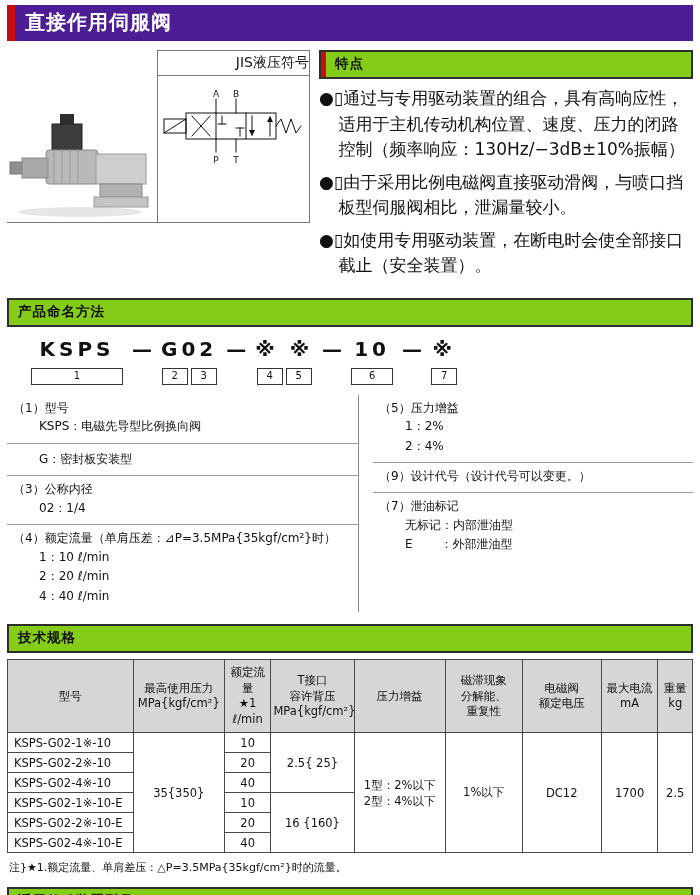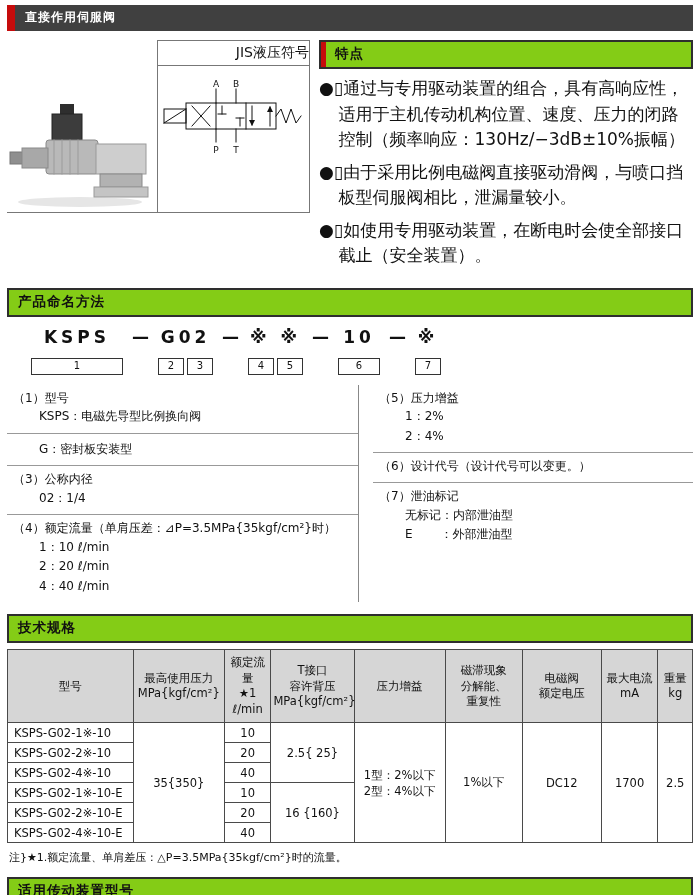--- a/index.html
+++ b/index.html
@@ -4,21 +4,21 @@
 <style>
   * { box-sizing: border-box; }
   html, body { margin: 0; padding: 0; }
   body {
     width: 700px; min-height: 895px; background: #ffffff; color: #111;
     font-family: "DejaVu Sans", "Liberation Sans", sans-serif;
   }
   .page { width: 686px; margin: 0 auto; padding: 5px 0 10px; }
 
   .title-bar {
-    background: #404040; color: #fff; font-weight: bold; font-size: 12px;
+    background: #4c1d95; color: #fff; font-weight: bold; font-size: 20px;
     padding: 4px 10px 5px; border-left: 8px solid #c60c0c; margin-bottom: 9px;
     letter-spacing: 1px;
   }
 
   .section-bar {
     display: flex; align-items: stretch; border: 2px solid #2e2e2e;
     background: #84cc16; margin-bottom: 6px;
   }
   .mt { margin-top: 12px; flex-direction: column; }
   .section-accent { width: 5px; background: #c60c0c; flex: none; }
@@ -35,21 +35,21 @@
   .jis-label { border-bottom: 1px solid #777; text-align: right; font-size: 14px; padding: 3px 0; }
   .jis-symbol { flex: 1; display: flex; align-items: flex-start; justify-content: center; padding-top: 12px; }
 
   .features-panel { flex: 1; padding-left: 9px; }
   .features-list { list-style: none; margin: 7px 0 0; padding: 0; font-size: 17px; line-height: 1.5; }
   .features-list li { margin-bottom: 7px; padding-left: 1.15em; text-indent: -1.15em; }
 
   
   .code-row { display: flex; align-items: flex-start; margin: 12px 0 10px 24px; }
   .seg { display: flex; flex-direction: column; align-items: center; }
-  .seg-code, .seg-dash { font-size: 17px; font-weight: bold; letter-spacing: 4px; line-height: 1; height: 24px; white-space: nowrap; }
+  .seg-code, .seg-dash { font-size: 20px; font-weight: bold; letter-spacing: 4px; line-height: 1; height: 24px; white-space: nowrap; }
   .seg-dash { margin: 0 9px; letter-spacing: 0; }
   .seg-boxes { display: flex; gap: 3px; margin-top: 5px; }
   .nbox { border: 1px solid #333; font-size: 10px; line-height: 1; padding: 2px 0 3px; text-align: center; }
   .w-lg { width: 92px; } .w-sm { width: 26px; } .w-md { width: 42px; }
 
   
   .naming-grid { display: flex; margin-bottom: 2px; }
   .ncol-left { width: 352px; flex: none; border-right: 1px solid #888; }
   .ncol-right { flex: 1; padding-left: 14px; }
   .nitem { padding: 5px 8px 7px 6px; border-bottom: 1px solid #999; font-size: 12px; }
@@ -208,21 +208,21 @@
         <div class="nitem-line">4：40 ℓ/min</div>
       </div>
     </div>
     <div class="ncol-right">
       <div class="nitem">
         <div class="nitem-label">（5）压力增益</div>
         <div class="nitem-line">1：2%</div>
         <div class="nitem-line">2：4%</div>
       </div>
       <div class="nitem">
-        <div class="nitem-label">（6）设计代号（设计代号可以变更。）</div>
+        <div class="nitem-label">（9）设计代号（设计代号可以变更。）</div>
       </div>
       <div class="nitem last">
         <div class="nitem-label">（7）泄油标记</div>
         <div class="nitem-line">无标记：内部泄油型</div>
         <div class="nitem-line">E　　 ：外部泄油型</div>
       </div>
     </div>
   </div>
 
   <div class="section-bar mt">

